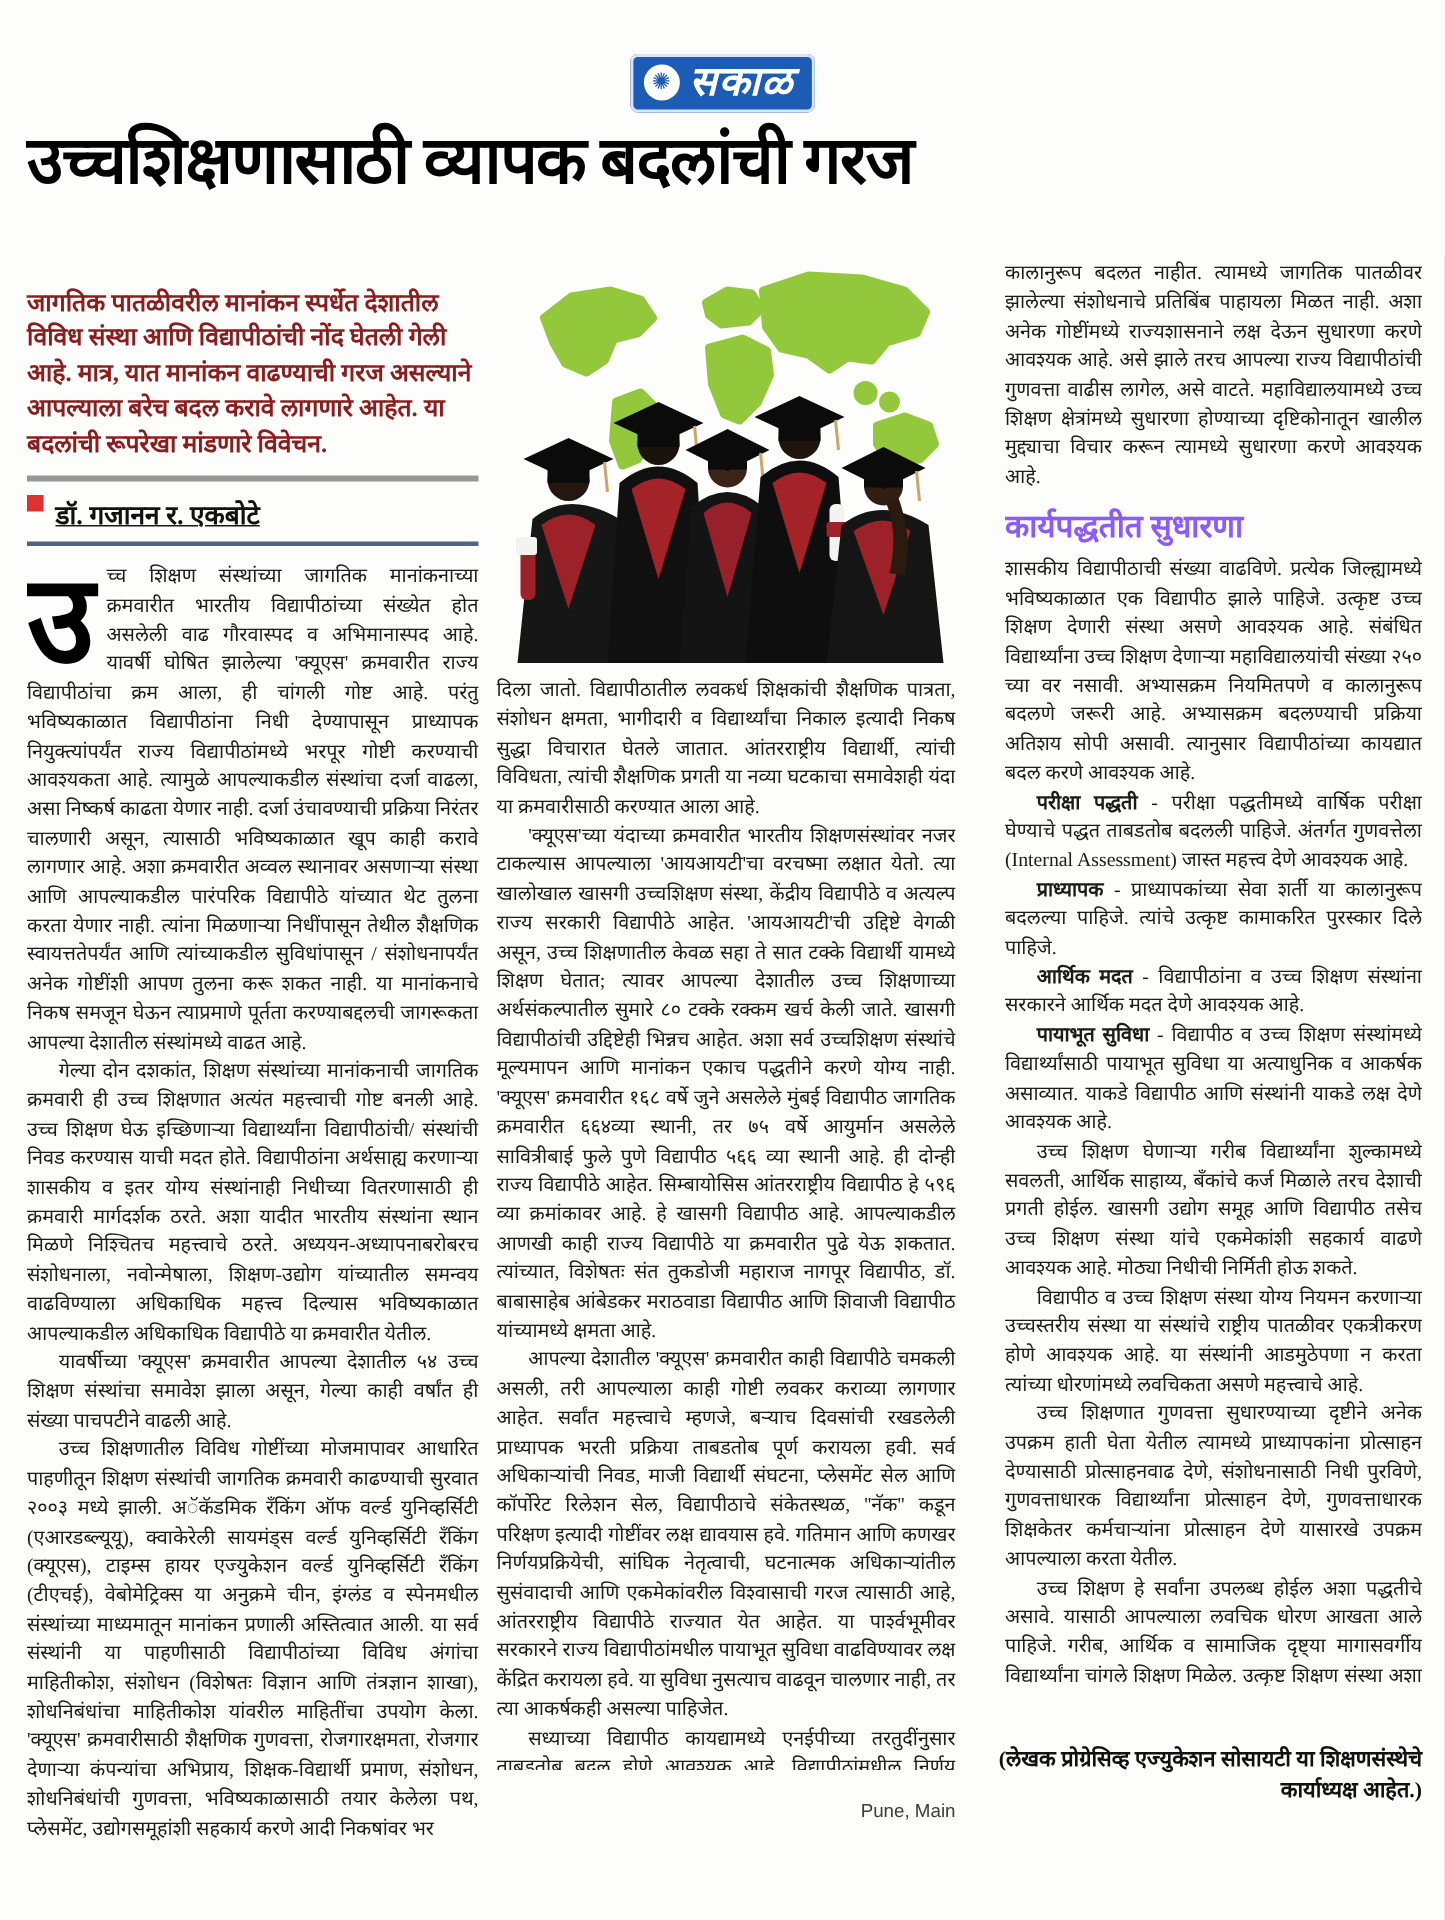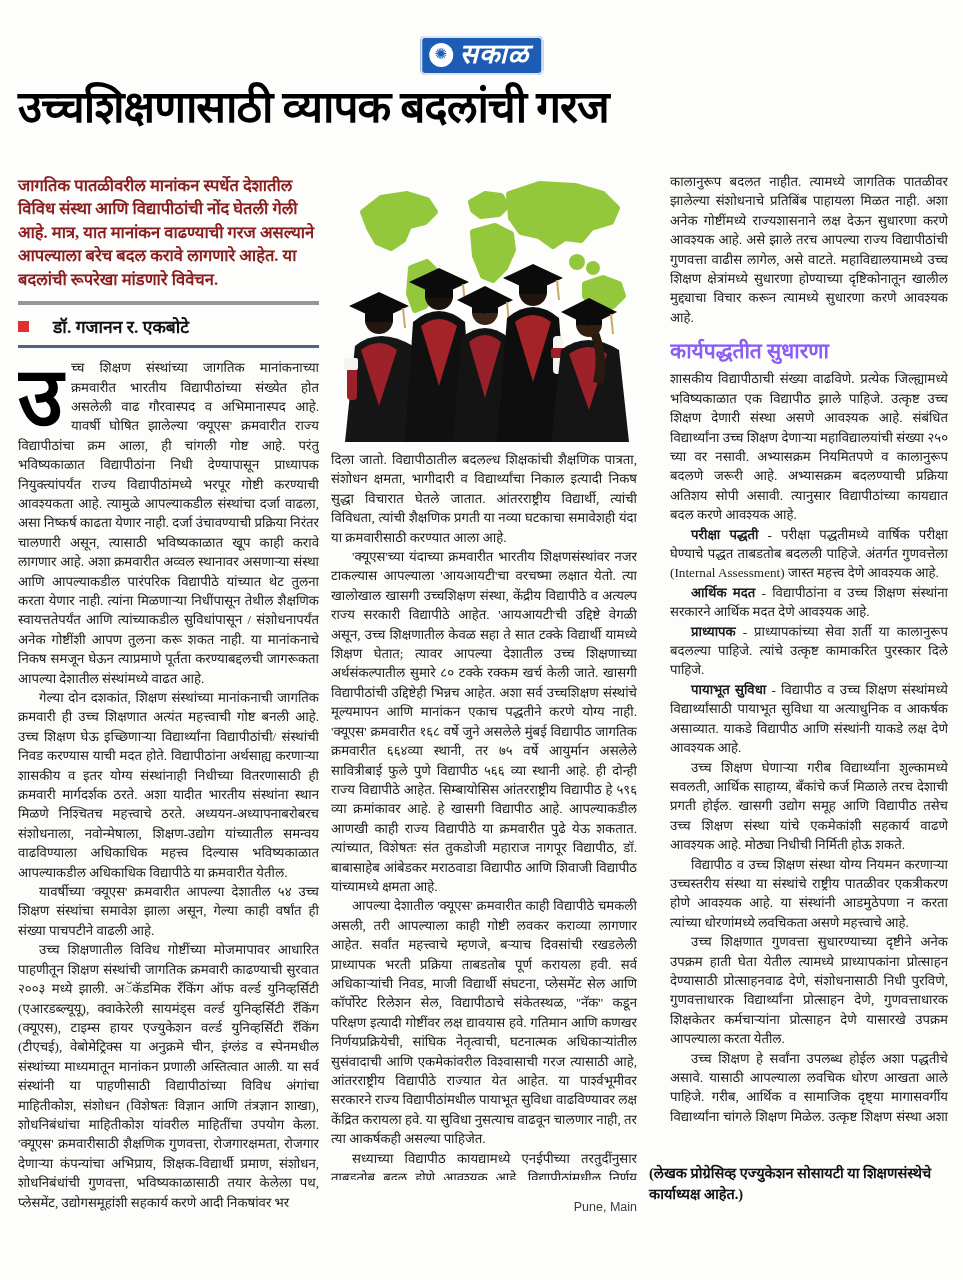--- a/index.html
+++ b/index.html
@@ -30,26 +30,26 @@
     font-size:44px;font-weight:bold;line-height:1.08;letter-spacing:-1px;
     color:#000;white-space:nowrap;
   }
   
   .col{position:absolute;top:172px;height:1062px;}
   .col-left{left:18px;width:301px;}
   .col-mid{left:331px;width:306px;top:170px;height:1076px;}
   .col-right{left:649px;width:299px;}
   
   .intro{
-    margin:2px 0 0 0;font-size:16.5px;line-height:1.42;font-weight:bold;
+    margin:18px 0 0 0;font-size:16.5px;line-height:1.42;font-weight:bold;
     color:#8a1e1e;text-align:left;
   }
   .rule-a{border:0;border-top:4px solid #979797;margin:10px 0 0 0;}
   .rule-b{border:0;border-top:3px solid #55647e;margin:7px 0 0 0;}
-  .byline{display:flex;align-items:center;gap:24px;margin:9px 0 0 0;}
+  .byline{display:flex;gap:8px;margin:9px 0 0 0;text-decoration:underline;}
   .byline-square{width:11px;height:11px;background:#e03131;display:inline-block;}
   .byline-name{font-weight:bold;font-size:17.5px;color:#111;}
   
   .text{text-align:justify;font-size:13.2px;line-height:1.47;overflow:hidden;}
   .col-left .text{margin-top:10px;height:868px;}
   .col-mid  .text{margin-top:8px;height:730px;}
   .col-right .text{height:952px;margin-left:21px;}
   .text p{margin:0;}
   .text p.ind{text-indent:1.6em;}
   .dropcap{
@@ -58,21 +58,21 @@
   }
   .sec-head{
     margin:12px 0 6px 0;font-size:21px;font-weight:bold;color:#8b5cf6;line-height:1.15;
   }
   .lead-label{font-weight:bold;}
   
   .figure{width:306px;height:272px;display:block;}
   
   .author-note{
     position:absolute;bottom:28px;right:0;width:100%;margin:0;
-    text-align:left;font-weight:bold;font-size:14.5px;line-height:1.5;color:#111;
+    text-align:right;font-weight:bold;font-size:14.5px;line-height:1.5;color:#111;
   }
   .page-footer{
     position:absolute;bottom:30px;left:0;width:100%;text-align:right;
     font-family:"Liberation Sans","DejaVu Sans",sans-serif;
     font-size:12.5px;color:#3c3c3c;line-height:1.45;
   }
 </style>
 </head>
 <body>
 
@@ -159,38 +159,38 @@
         <path d="M220 272 L230 180 Q256 160 288 180 L298 272 Z" fill="#151515"></path>
         <path d="M238 184 L258 240 L276 184 Q258 170 238 184 Z" fill="#9c2128"></path>
         <circle cx="258" cy="154" r="13" fill="#312012"></circle>
         <path d="M268 162 Q278 190 272 214 L262 212 Q268 186 260 166 Z" fill="#2a1a10"></path>
         <polygon points="230,142 258,128 286,142 258,156" fill="#0b0b0b"></polygon>
         <rect x="245" y="144" width="26" height="11" fill="#0b0b0b"></rect>
         <line x1="280" y1="144" x2="282" y2="164" stroke="#caa66a" stroke-width="2"></line>
       </g>
     </svg>
     <div class="text">
-      <p>दिला जातो. विद्यापीठातील बदलल्ध शिक्षकांची शैक्षणिक पात्रता, संशोधन क्षमता, भागीदारी व विद्यार्थ्यांचा निकाल इत्यादी निकष सुद्धा विचारात घेतले जातात. आंतरराष्ट्रीय विद्यार्थी, त्यांची विविधता, त्यांची शैक्षणिक प्रगती या नव्या घटकाचा समावेशही यंदा या क्रमवारीसाठी करण्यात आला आहे.</p>
+      <p>दिला जातो. विद्यापीठातील लवकर्ध शिक्षकांची शैक्षणिक पात्रता, संशोधन क्षमता, भागीदारी व विद्यार्थ्यांचा निकाल इत्यादी निकष सुद्धा विचारात घेतले जातात. आंतरराष्ट्रीय विद्यार्थी, त्यांची विविधता, त्यांची शैक्षणिक प्रगती या नव्या घटकाचा समावेशही यंदा या क्रमवारीसाठी करण्यात आला आहे.</p>
       <p class="ind">'क्यूएस'च्या यंदाच्या क्रमवारीत भारतीय शिक्षणसंस्थांवर नजर टाकल्यास आपल्याला 'आयआयटी'चा वरचष्मा लक्षात येतो. त्या खालोखाल खासगी उच्चशिक्षण संस्था, केंद्रीय विद्यापीठे व अत्यल्प राज्य सरकारी विद्यापीठे आहेत. 'आयआयटी'ची उद्दिष्टे वेगळी असून, उच्च शिक्षणातील केवळ सहा ते सात टक्के विद्यार्थी यामध्ये शिक्षण घेतात; त्यावर आपल्या देशातील उच्च शिक्षणाच्या अर्थसंकल्पातील सुमारे ८० टक्के रक्कम खर्च केली जाते. खासगी विद्यापीठांची उद्दिष्टेही भिन्नच आहेत. अशा सर्व उच्चशिक्षण संस्थांचे मूल्यमापन आणि मानांकन एकाच पद्धतीने करणे योग्य नाही. 'क्यूएस' क्रमवारीत १६८ वर्षे जुने असलेले मुंबई विद्यापीठ जागतिक क्रमवारीत ६६४व्या स्थानी, तर ७५ वर्षे आयुर्मान असलेले सावित्रीबाई फुले पुणे विद्यापीठ ५६६ व्या स्थानी आहे. ही दोन्ही राज्य विद्यापीठे आहेत. सिम्बायोसिस आंतरराष्ट्रीय विद्यापीठ हे ५९६ व्या क्रमांकावर आहे. हे खासगी विद्यापीठ आहे. आपल्याकडील आणखी काही राज्य विद्यापीठे या क्रमवारीत पुढे येऊ शकतात. त्यांच्यात, विशेषतः संत तुकडोजी महाराज नागपूर विद्यापीठ, डॉ. बाबासाहेब आंबेडकर मराठवाडा विद्यापीठ आणि शिवाजी विद्यापीठ यांच्यामध्ये क्षमता आहे.</p>
       <p class="ind">आपल्या देशातील 'क्यूएस' क्रमवारीत काही विद्यापीठे चमकली असली, तरी आपल्याला काही गोष्टी लवकर कराव्या लागणार आहेत. सर्वांत महत्त्वाचे म्हणजे, बऱ्याच दिवसांची रखडलेली प्राध्यापक भरती प्रक्रिया ताबडतोब पूर्ण करायला हवी. सर्व अधिकाऱ्यांची निवड, माजी विद्यार्थी संघटना, प्लेसमेंट सेल आणि कॉर्पोरेट रिलेशन सेल, विद्यापीठाचे संकेतस्थळ, ''नॅक'' कडून परिक्षण इत्यादी गोष्टींवर लक्ष द्यावयास हवे. गतिमान आणि कणखर निर्णयप्रक्रियेची, सांघिक नेतृत्वाची, घटनात्मक अधिकाऱ्यांतील सुसंवादाची आणि एकमेकांवरील विश्वासाची गरज त्यासाठी आहे, आंतरराष्ट्रीय विद्यापीठे राज्यात येत आहेत. या पार्श्वभूमीवर सरकारने राज्य विद्यापीठांमधील पायाभूत सुविधा वाढविण्यावर लक्ष केंद्रित करायला हवे. या सुविधा नुसत्याच वाढवून चालणार नाही, तर त्या आकर्षकही असल्या पाहिजेत.</p>
       <p class="ind">सध्याच्या विद्यापीठ कायद्यामध्ये एनईपीच्या तरतुदींनुसार ताबडतोब बदल होणे आवश्यक आहे. विद्यापीठांमधील निर्णय प्रक्रियेत बदल होणे आवश्यक आहे. सध्याची पद्धती अतिशय किचकट व वेळकाढू आहे. त्यामुळे आपले अभ्यासक्रम</p>
     </div>
     <div class="page-footer">
       <div>Pune, Main</div>
     </div>
   </div>
 
   <div class="col col-right">
     <div class="text">
       <p>कालानुरूप बदलत नाहीत. त्यामध्ये जागतिक पातळीवर झालेल्या संशोधनाचे प्रतिबिंब पाहायला मिळत नाही. अशा अनेक गोष्टींमध्ये राज्यशासनाने लक्ष देऊन सुधारणा करणे आवश्यक आहे. असे झाले तरच आपल्या राज्य विद्यापीठांची गुणवत्ता वाढीस लागेल, असे वाटते. महाविद्यालयामध्ये उच्च शिक्षण क्षेत्रांमध्ये सुधारणा होण्याच्या दृष्टिकोनातून खालील मुद्द्याचा विचार करून त्यामध्ये सुधारणा करणे आवश्यक आहे.</p>
       <h2 class="sec-head">कार्यपद्धतीत सुधारणा</h2>
       <p>शासकीय विद्यापीठाची संख्या वाढविणे. प्रत्येक जिल्ह्यामध्ये भविष्यकाळात एक विद्यापीठ झाले पाहिजे. उत्कृष्ट उच्च शिक्षण देणारी संस्था असणे आवश्यक आहे. संबंधित विद्यार्थ्यांना उच्च शिक्षण देणाऱ्या महाविद्यालयांची संख्या २५० च्या वर नसावी. अभ्यासक्रम नियमितपणे व कालानुरूप बदलणे जरूरी आहे. अभ्यासक्रम बदलण्याची प्रक्रिया अतिशय सोपी असावी. त्यानुसार विद्यापीठांच्या कायद्यात बदल करणे आवश्यक आहे.</p>
       <p class="ind"><span class="lead-label">परीक्षा पद्धती</span><span> - परीक्षा पद्धतीमध्ये वार्षिक परीक्षा घेण्याचे पद्धत ताबडतोब बदलली पाहिजे. अंतर्गत गुणवत्तेला (Internal Assessment) जास्त महत्त्व देणे आवश्यक आहे.</span></p>
+      <p class="ind"><span class="lead-label">प्राध्यापक</span><span> - प्राध्यापकांच्या सेवा शर्ती या कालानुरूप बदलल्या पाहिजे. त्यांचे उत्कृष्ट कामाकरित पुरस्कार दिले पाहिजे.</span></p>
       <p class="ind"><span class="lead-label">आर्थिक मदत</span><span> - विद्यापीठांना व उच्च शिक्षण संस्थांना सरकारने आर्थिक मदत देणे आवश्यक आहे.</span></p>
-      <p class="ind"><span class="lead-label">प्राध्यापक</span><span> - प्राध्यापकांच्या सेवा शर्ती या कालानुरूप बदलल्या पाहिजे. त्यांचे उत्कृष्ट कामाकरित पुरस्कार दिले पाहिजे.</span></p>
       <p class="ind"><span class="lead-label">पायाभूत सुविधा</span><span> - विद्यापीठ व उच्च शिक्षण संस्थांमध्ये विद्यार्थ्यांसाठी पायाभूत सुविधा या अत्याधुनिक व आकर्षक असाव्यात. याकडे विद्यापीठ आणि संस्थांनी याकडे लक्ष देणे आवश्यक आहे.</span></p>
       <p class="ind">उच्च शिक्षण घेणाऱ्या गरीब विद्यार्थ्यांना शुल्कामध्ये सवलती, आर्थिक साहाय्य, बँकांचे कर्ज मिळाले तरच देशाची प्रगती होईल. खासगी उद्योग समूह आणि विद्यापीठ तसेच उच्च शिक्षण संस्था यांचे एकमेकांशी सहकार्य वाढणे आवश्यक आहे. मोठ्या निधीची निर्मिती होऊ शकते.</p>
       <p class="ind">विद्यापीठ व उच्च शिक्षण संस्था योग्य नियमन करणाऱ्या उच्चस्तरीय संस्था या संस्थांचे राष्ट्रीय पातळीवर एकत्रीकरण होणे आवश्यक आहे. या संस्थांनी आडमुठेपणा न करता त्यांच्या धोरणांमध्ये लवचिकता असणे महत्त्वाचे आहे.</p>
       <p class="ind">उच्च शिक्षणात गुणवत्ता सुधारण्याच्या दृष्टीने अनेक उपक्रम हाती घेता येतील त्यामध्ये प्राध्यापकांना प्रोत्साहन देण्यासाठी प्रोत्साहनवाढ देणे, संशोधनासाठी निधी पुरविणे, गुणवत्ताधारक विद्यार्थ्यांना प्रोत्साहन देणे, गुणवत्ताधारक शिक्षकेतर कर्मचाऱ्यांना प्रोत्साहन देणे यासारखे उपक्रम आपल्याला करता येतील.</p>
       <p class="ind">उच्च शिक्षण हे सर्वांना उपलब्ध होईल अशा पद्धतीचे असावे. यासाठी आपल्याला लवचिक धोरण आखता आले पाहिजे. गरीब, आर्थिक व सामाजिक दृष्ट्या मागासवर्गीय विद्यार्थ्यांना चांगले शिक्षण मिळेल. उत्कृष्ट शिक्षण संस्था अशा पद्धतीच्या शिष्यवृत्ती योजना उद्योग समूहांशी सहकार्य करार करून निर्माण करू शकतात. या विद्यार्थ्यांमधूनच आपल्या देशाला सुसंस्कृत, राष्ट्रभक्त आणि सामाजिक बांधिलकी असणारे युवक मिळणार आहेत. तंत्रज्ञानाचा आणि दूरस्थ (Distance Education) व ऑनलाईन शिक्षण पद्धतीचा मोठा वापर भविष्यात करणे आवश्यक आहे.</p>
     </div>
     <p class="author-note">(लेखक प्रोग्रेसिव्ह एज्युकेशन सोसायटी या शिक्षणसंस्थेचे कार्याध्यक्ष आहेत.)</p>
   </div>
 
 </div>

